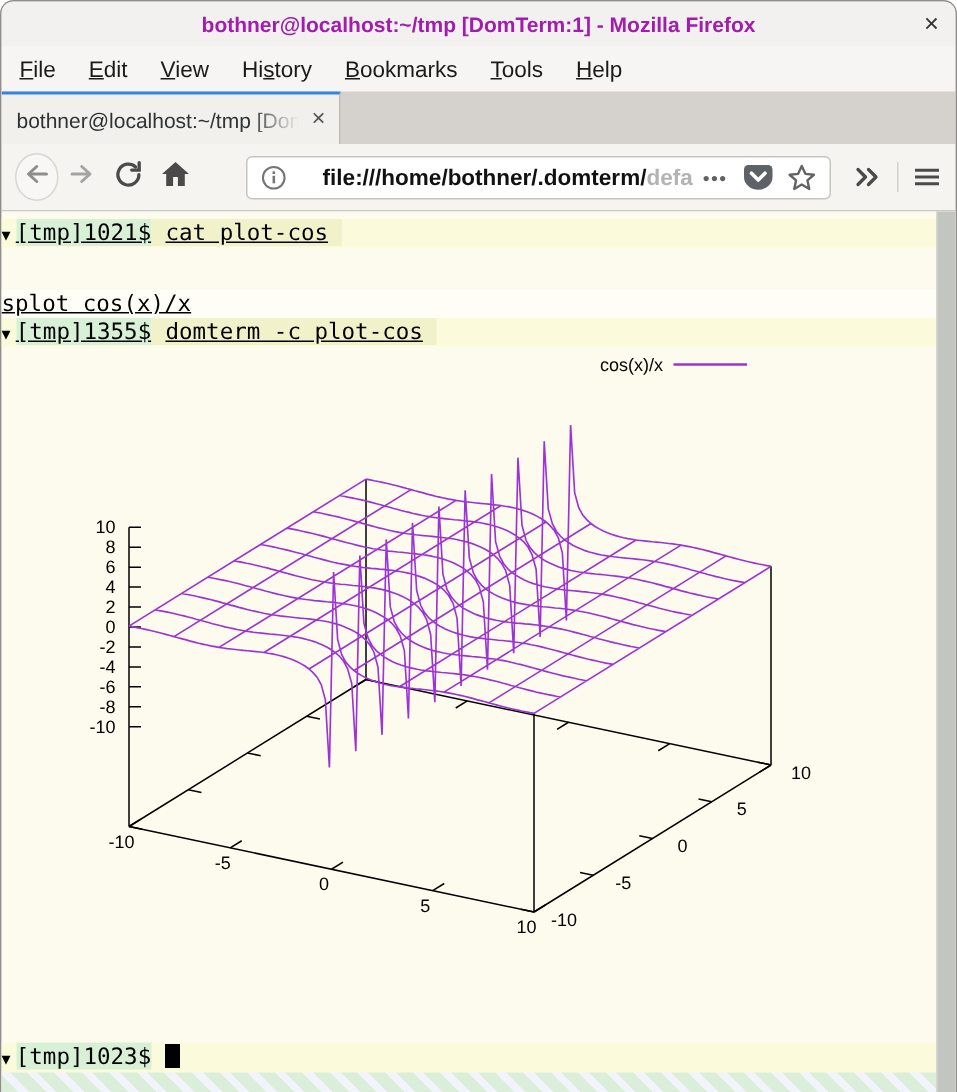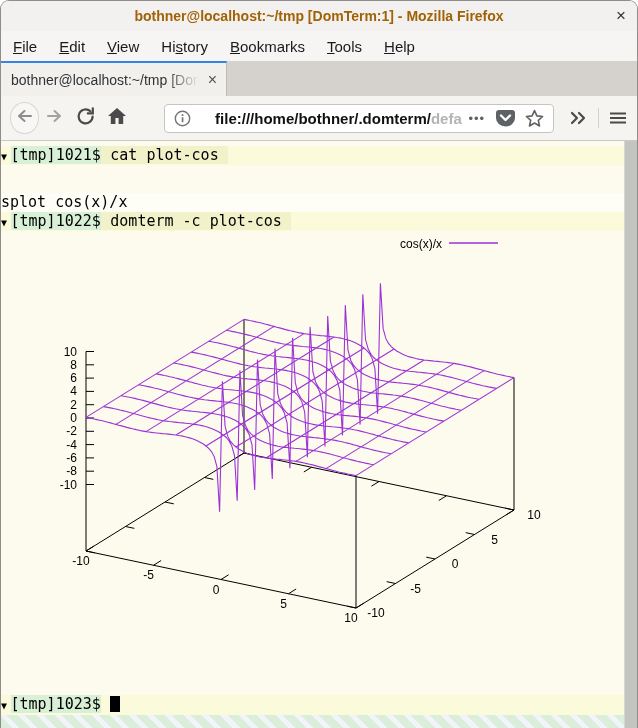--- a/index.html
+++ b/index.html
@@ -3,21 +3,21 @@
 <meta charset="utf-8">
 <style>
   html,body{margin:0;padding:0;background:#ffffff;}
   body{width:638px;height:728px;font-family:"Liberation Sans",sans-serif;}
   .window{width:638px;height:728px;box-sizing:border-box;border:1px solid #8f8d8a;border-bottom:none;
           border-radius:9px 9px 0 0;overflow:hidden;background:#f6f5f4;position:relative;}
 
   
   .titlebar{height:30px;display:flex;align-items:center;justify-content:center;position:relative;
             background:#f3f1ef;}
-  .title{font-size:14px;font-weight:bold;color:#a16207;}
+  .title{font-size:14px;font-weight:bold;color:#a21caf;}
   .win-close{position:absolute;right:11px;top:0;height:30px;display:flex;align-items:center;
              font-size:17px;color:#333;cursor:default;}
 
   
   .menubar{height:30px;display:flex;align-items:center;background:#f6f5f4;padding-left:1px;}
   .menu-item{padding:0 11px;font-size:15px;color:#1a1a1a;text-align:right;}
   .menu-item u{text-decoration:underline;}
 
   
   .tabbar{height:35px;background:#d5d1cc;display:flex;}
@@ -43,21 +43,21 @@
   .pocket-btn{margin-left:10px;display:flex;}
   .star-btn{margin-left:9px;display:flex;}
   .overflow-btn{margin-left:13px;display:flex;}
   .sep{width:1px;height:20px;background:#d3d1ce;margin:0 9px;}
   .hamburger-btn{display:flex;}
 
   
   .content{height:587px;position:relative;background:#fcfbee;}
   .plot-svg{position:absolute;left:0;top:0;}
   .term{position:absolute;left:0;top:0;width:626px;padding-top:5px;
-        font-family:"DejaVu Sans Mono",monospace;font-size:15px;line-height:19px;color:#000;}
+        font-family:"DejaVu Sans Mono",monospace;font-size:15px;line-height:19px;color:#000;text-decoration:underline;}
   .tline{height:19px;white-space:pre;}
   .hl{background:#fbfbdc;}
   .marker{display:inline-block;width:9.5px;font-size:10px;}
   .prompt{background:#d8f1d6;}
   .cmd{background:#f1f1ca;padding:0 9.5px;}
   .plainline{background:#fffef6;margin-top:28px;}
   .bottom-line{position:absolute;top:554px;left:0;width:626px;height:36px;
                font-family:"DejaVu Sans Mono",monospace;font-size:15px;line-height:19px;white-space:pre;}
   .cursor{display:inline-block;width:9.5px;height:16px;background:#000;vertical-align:-3px;margin-left:9.5px;}
   .stripes{position:absolute;top:574px;left:0;width:626px;height:13px;
@@ -239,21 +239,21 @@
         <line x1="513" y1="369" x2="513" y2="236.55798256683585" stroke="#000000" stroke-width="1"></line>
         <line x1="243" y1="312" x2="243" y2="178.44201743316415" stroke="#000000" stroke-width="1"></line>
         <path d="M85.0 276.4L87.7 276.9L90.5 277.5L93.2 278.0L95.9 278.6L98.6 279.2L101.4 279.8L104.1 280.5L106.8 281.2L109.5 281.9L112.3 282.7L115.0 283.4L117.7 284.2L120.5 284.9L123.2 285.6L125.9 286.4L128.6 287.1L131.4 287.8L134.1 288.4L136.8 289.0L139.5 289.6L142.3 290.1L145.0 290.6L147.7 291.0L150.5 291.4L153.2 291.7L155.9 292.0L158.6 292.3L161.4 292.6L164.1 292.8L166.8 293.1L169.5 293.4L172.3 293.7L175.0 294.0L177.7 294.5L180.5 294.9L183.2 295.5L185.9 296.2L188.6 296.9L191.4 297.8L194.1 298.8L196.8 300.0L199.5 301.4L202.3 303.0L205.0 305.0L207.7 307.4L210.5 310.6L213.2 315.6L215.9 325.6L218.6 370.7L221.4 240.3L224.1 285.4L226.8 295.4L229.5 300.4L232.3 303.6L235.0 306.0L237.7 308.0L240.5 309.6L243.2 311.0L245.9 312.2L248.6 313.2L251.4 314.1L254.1 314.8L256.8 315.5L259.5 316.1L262.3 316.5L265.0 317.0L267.7 317.3L270.5 317.6L273.2 317.9L275.9 318.2L278.6 318.4L281.4 318.7L284.1 319.0L286.8 319.3L289.5 319.6L292.3 320.0L295.0 320.4L297.7 320.9L300.5 321.4L303.2 322.0L305.9 322.6L308.6 323.2L311.4 323.9L314.1 324.6L316.8 325.4L319.5 326.1L322.3 326.8L325.0 327.6L327.7 328.3L330.5 329.1L333.2 329.8L335.9 330.5L338.6 331.2L341.4 331.8L344.1 332.4L346.8 333.0L349.5 333.5L352.3 334.1L355.0 334.6M102.6 265.6L105.3 266.1L108.0 266.6L110.7 267.1L113.5 267.7L116.2 268.3L118.9 269.0L121.6 269.6L124.4 270.3L127.1 271.0L129.8 271.8L132.6 272.5L135.3 273.3L138.0 274.0L140.7 274.8L143.5 275.5L146.2 276.2L148.9 276.9L151.6 277.5L154.4 278.1L157.1 278.7L159.8 279.2L162.6 279.7L165.3 280.1L168.0 280.5L170.7 280.8L173.5 281.1L176.2 281.4L178.9 281.7L181.6 281.9L184.4 282.2L187.1 282.5L189.8 282.8L192.6 283.2L195.3 283.6L198.0 284.0L200.7 284.6L203.5 285.3L206.2 286.0L208.9 286.9L211.6 288.0L214.4 289.2L217.1 290.5L219.8 292.2L222.6 294.1L225.3 296.5L228.0 299.7L230.7 304.7L233.5 314.7L236.2 359.8L238.9 229.4L241.6 274.5L244.4 284.5L247.1 289.5L249.8 292.7L252.6 295.1L255.3 297.1L258.0 298.7L260.7 300.1L263.5 301.3L266.2 302.3L268.9 303.2L271.6 304.0L274.4 304.6L277.1 305.2L279.8 305.7L282.6 306.1L285.3 306.4L288.0 306.7L290.7 307.0L293.5 307.3L296.2 307.5L298.9 307.8L301.6 308.1L304.4 308.4L307.1 308.7L309.8 309.1L312.6 309.6L315.3 310.0L318.0 310.5L320.7 311.1L323.5 311.7L326.2 312.4L328.9 313.0L331.6 313.7L334.4 314.5L337.1 315.2L339.8 316.0L342.6 316.7L345.3 317.5L348.0 318.2L350.7 318.9L353.5 319.6L356.2 320.3L358.9 320.9L361.6 321.5L364.4 322.1L367.1 322.6L369.8 323.2L372.6 323.7M120.1 254.7L122.8 255.2L125.6 255.7L128.3 256.2L131.0 256.8L133.7 257.4L136.5 258.1L139.2 258.7L141.9 259.4L144.7 260.1L147.4 260.9L150.1 261.6L152.8 262.4L155.6 263.1L158.3 263.9L161.0 264.6L163.7 265.3L166.5 266.0L169.2 266.6L171.9 267.2L174.7 267.8L177.4 268.3L180.1 268.8L182.8 269.2L185.6 269.6L188.3 269.9L191.0 270.2L193.7 270.5L196.5 270.8L199.2 271.1L201.9 271.3L204.7 271.6L207.4 271.9L210.1 272.3L212.8 272.7L215.6 273.2L218.3 273.7L221.0 274.4L223.7 275.1L226.5 276.0L229.2 277.1L231.9 278.3L234.7 279.6L237.4 281.3L240.1 283.2L242.8 285.6L245.6 288.9L248.3 293.8L251.0 303.8L253.7 348.9L256.5 218.5L259.2 263.6L261.9 273.6L264.7 278.6L267.4 281.8L270.1 284.2L272.8 286.2L275.6 287.8L278.3 289.2L281.0 290.4L283.7 291.4L286.5 292.3L289.2 293.1L291.9 293.7L294.7 294.3L297.4 294.8L300.1 295.2L302.8 295.5L305.6 295.8L308.3 296.1L311.0 296.4L313.7 296.7L316.5 296.9L319.2 297.2L321.9 297.5L324.7 297.9L327.4 298.2L330.1 298.7L332.8 299.1L335.6 299.6L338.3 300.2L341.0 300.8L343.7 301.5L346.5 302.1L349.2 302.8L351.9 303.6L354.7 304.3L357.4 305.1L360.1 305.8L362.8 306.6L365.6 307.3L368.3 308.0L371.0 308.7L373.7 309.4L376.5 310.0L379.2 310.6L381.9 311.2L384.7 311.8L387.4 312.3L390.1 312.8M137.7 243.8L140.4 244.3L143.1 244.8L145.8 245.4L148.6 245.9L151.3 246.5L154.0 247.2L156.8 247.8L159.5 248.5L162.2 249.3L164.9 250.0L167.7 250.7L170.4 251.5L173.1 252.2L175.8 253.0L178.6 253.7L181.3 254.4L184.0 255.1L186.8 255.7L189.5 256.3L192.2 256.9L194.9 257.4L197.7 257.9L200.4 258.3L203.1 258.7L205.8 259.0L208.6 259.4L211.3 259.6L214.0 259.9L216.8 260.2L219.5 260.4L222.2 260.7L224.9 261.0L227.7 261.4L230.4 261.8L233.1 262.3L235.8 262.8L238.6 263.5L241.3 264.3L244.0 265.1L246.8 266.2L249.5 267.4L252.2 268.8L254.9 270.4L257.7 272.3L260.4 274.7L263.1 278.0L265.8 282.9L268.6 292.9L271.3 338.0L274.0 207.6L276.8 252.8L279.5 262.7L282.2 267.7L284.9 270.9L287.7 273.3L290.4 275.3L293.1 276.9L295.8 278.3L298.6 279.5L301.3 280.5L304.0 281.4L306.8 282.2L309.5 282.8L312.2 283.4L314.9 283.9L317.7 284.3L320.4 284.6L323.1 285.0L325.8 285.2L328.6 285.5L331.3 285.8L334.0 286.0L336.8 286.3L339.5 286.6L342.2 287.0L344.9 287.3L347.7 287.8L350.4 288.2L353.1 288.8L355.8 289.3L358.6 289.9L361.3 290.6L364.0 291.3L366.8 292.0L369.5 292.7L372.2 293.4L374.9 294.2L377.7 294.9L380.4 295.7L383.1 296.4L385.8 297.1L388.6 297.8L391.3 298.5L394.0 299.1L396.8 299.7L399.5 300.3L402.2 300.9L404.9 301.4L407.7 301.9M155.2 232.9L157.9 233.4L160.7 233.9L163.4 234.5L166.1 235.0L168.9 235.7L171.6 236.3L174.3 237.0L177.0 237.6L179.8 238.4L182.5 239.1L185.2 239.8L187.9 240.6L190.7 241.3L193.4 242.1L196.1 242.8L198.9 243.5L201.6 244.2L204.3 244.8L207.0 245.5L209.8 246.0L212.5 246.5L215.2 247.0L217.9 247.4L220.7 247.8L223.4 248.2L226.1 248.5L228.9 248.7L231.6 249.0L234.3 249.3L237.0 249.5L239.8 249.8L242.5 250.1L245.2 250.5L247.9 250.9L250.7 251.4L253.4 251.9L256.1 252.6L258.9 253.4L261.6 254.3L264.3 255.3L267.0 256.5L269.8 257.9L272.5 259.5L275.2 261.4L277.9 263.8L280.7 267.1L283.4 272.0L286.1 282.0L288.9 327.2L291.6 196.7L294.3 241.9L297.0 251.9L299.8 256.8L302.5 260.0L305.2 262.5L307.9 264.4L310.7 266.0L313.4 267.4L316.1 268.6L318.9 269.6L321.6 270.5L324.3 271.3L327.0 271.9L329.8 272.5L332.5 273.0L335.2 273.4L337.9 273.8L340.7 274.1L343.4 274.4L346.1 274.6L348.9 274.9L351.6 275.1L354.3 275.4L357.0 275.7L359.8 276.1L362.5 276.5L365.2 276.9L367.9 277.4L370.7 277.9L373.4 278.4L376.1 279.0L378.9 279.7L381.6 280.4L384.3 281.1L387.0 281.8L389.8 282.5L392.5 283.3L395.2 284.0L397.9 284.8L400.7 285.5L403.4 286.2L406.1 286.9L408.9 287.6L411.6 288.2L414.3 288.8L417.0 289.4L419.8 290.0L422.5 290.5L425.2 291.0M172.8 222.0L175.5 222.5L178.2 223.0L181.0 223.6L183.7 224.2L186.4 224.8L189.1 225.4L191.9 226.1L194.6 226.8L197.3 227.5L200.1 228.2L202.8 229.0L205.5 229.7L208.2 230.5L211.0 231.2L213.7 231.9L216.4 232.6L219.1 233.3L221.9 234.0L224.6 234.6L227.3 235.1L230.1 235.6L232.8 236.1L235.5 236.5L238.2 236.9L241.0 237.3L243.7 237.6L246.4 237.9L249.1 238.1L251.9 238.4L254.6 238.6L257.3 238.9L260.1 239.2L262.8 239.6L265.5 240.0L268.2 240.5L271.0 241.1L273.7 241.7L276.4 242.5L279.1 243.4L281.9 244.4L284.6 245.6L287.3 247.0L290.1 248.6L292.8 250.5L295.5 253.0L298.2 256.2L301.0 261.1L303.7 271.1L306.4 316.3L309.1 185.8L311.9 231.0L314.6 241.0L317.3 245.9L320.1 249.2L322.8 251.6L325.5 253.5L328.2 255.1L331.0 256.5L333.7 257.7L336.4 258.7L339.1 259.6L341.9 260.4L344.6 261.1L347.3 261.6L350.1 262.1L352.8 262.5L355.5 262.9L358.2 263.2L361.0 263.5L363.7 263.7L366.4 264.0L369.1 264.3L371.9 264.5L374.6 264.8L377.3 265.2L380.1 265.6L382.8 266.0L385.5 266.5L388.2 267.0L391.0 267.5L393.7 268.2L396.4 268.8L399.1 269.5L401.9 270.2L404.6 270.9L407.3 271.7L410.1 272.4L412.8 273.2L415.5 273.9L418.2 274.6L421.0 275.4L423.7 276.0L426.4 276.7L429.1 277.3L431.9 278.0L434.6 278.5L437.3 279.1L440.1 279.6L442.8 280.1M190.3 211.1L193.1 211.6L195.8 212.1L198.5 212.7L201.2 213.3L204.0 213.9L206.7 214.5L209.4 215.2L212.2 215.9L214.9 216.6L217.6 217.3L220.3 218.1L223.1 218.8L225.8 219.6L228.5 220.3L231.2 221.0L234.0 221.7L236.7 222.4L239.4 223.1L242.2 223.7L244.9 224.2L247.6 224.8L250.3 225.2L253.1 225.7L255.8 226.0L258.5 226.4L261.2 226.7L264.0 227.0L266.7 227.2L269.4 227.5L272.2 227.8L274.9 228.0L277.6 228.4L280.3 228.7L283.1 229.1L285.8 229.6L288.5 230.2L291.2 230.8L294.0 231.6L296.7 232.5L299.4 233.5L302.2 234.7L304.9 236.1L307.6 237.7L310.3 239.7L313.1 242.1L315.8 245.3L318.5 250.3L321.2 260.2L324.0 305.4L326.7 175.0L329.4 220.1L332.2 230.1L334.9 235.0L337.6 238.3L340.3 240.7L343.1 242.6L345.8 244.2L348.5 245.6L351.2 246.8L354.0 247.9L356.7 248.7L359.4 249.5L362.2 250.2L364.9 250.7L367.6 251.2L370.3 251.6L373.1 252.0L375.8 252.3L378.5 252.6L381.2 252.8L384.0 253.1L386.7 253.4L389.4 253.6L392.2 254.0L394.9 254.3L397.6 254.7L400.3 255.1L403.1 255.6L405.8 256.1L408.5 256.7L411.2 257.3L414.0 257.9L416.7 258.6L419.4 259.3L422.2 260.0L424.9 260.8L427.6 261.5L430.3 262.3L433.1 263.0L435.8 263.7L438.5 264.5L441.2 265.2L444.0 265.8L446.7 266.5L449.4 267.1L452.2 267.6L454.9 268.2L457.6 268.7L460.3 269.2M207.9 200.2L210.6 200.7L213.3 201.2L216.1 201.8L218.8 202.4L221.5 203.0L224.3 203.6L227.0 204.3L229.7 205.0L232.4 205.7L235.2 206.4L237.9 207.2L240.6 207.9L243.3 208.7L246.1 209.4L248.8 210.2L251.5 210.9L254.3 211.5L257.0 212.2L259.7 212.8L262.4 213.4L265.2 213.9L267.9 214.3L270.6 214.8L273.3 215.1L276.1 215.5L278.8 215.8L281.5 216.1L284.3 216.3L287.0 216.6L289.7 216.9L292.4 217.2L295.2 217.5L297.9 217.8L300.6 218.2L303.3 218.7L306.1 219.3L308.8 219.9L311.5 220.7L314.3 221.6L317.0 222.6L319.7 223.8L322.4 225.2L325.2 226.8L327.9 228.8L330.6 231.2L333.3 234.4L336.1 239.4L338.8 249.4L341.5 294.5L344.3 164.1L347.0 209.2L349.7 219.2L352.4 224.1L355.2 227.4L357.9 229.8L360.6 231.7L363.3 233.4L366.1 234.7L368.8 235.9L371.5 237.0L374.3 237.9L377.0 238.6L379.7 239.3L382.4 239.8L385.2 240.3L387.9 240.7L390.6 241.1L393.3 241.4L396.1 241.7L398.8 241.9L401.5 242.2L404.3 242.5L407.0 242.8L409.7 243.1L412.4 243.4L415.2 243.8L417.9 244.2L420.6 244.7L423.3 245.2L426.1 245.8L428.8 246.4L431.5 247.0L434.3 247.7L437.0 248.4L439.7 249.1L442.4 249.9L445.2 250.6L447.9 251.4L450.6 252.1L453.3 252.9L456.1 253.6L458.8 254.3L461.5 254.9L464.3 255.6L467.0 256.2L469.7 256.8L472.4 257.3L475.2 257.8L477.9 258.3M225.4 189.3L228.2 189.8L230.9 190.4L233.6 190.9L236.4 191.5L239.1 192.1L241.8 192.7L244.5 193.4L247.3 194.1L250.0 194.8L252.7 195.5L255.4 196.3L258.2 197.0L260.9 197.8L263.6 198.5L266.4 199.3L269.1 200.0L271.8 200.6L274.5 201.3L277.3 201.9L280.0 202.5L282.7 203.0L285.4 203.4L288.2 203.9L290.9 204.3L293.6 204.6L296.4 204.9L299.1 205.2L301.8 205.5L304.5 205.7L307.3 206.0L310.0 206.3L312.7 206.6L315.4 206.9L318.2 207.3L320.9 207.8L323.6 208.4L326.4 209.0L329.1 209.8L331.8 210.7L334.5 211.7L337.3 212.9L340.0 214.3L342.7 215.9L345.4 217.9L348.2 220.3L350.9 223.5L353.6 228.5L356.4 238.5L359.1 283.6L361.8 153.2L364.5 198.3L367.3 208.3L370.0 213.3L372.7 216.5L375.4 218.9L378.2 220.8L380.9 222.5L383.6 223.8L386.4 225.0L389.1 226.1L391.8 227.0L394.5 227.7L397.3 228.4L400.0 229.0L402.7 229.4L405.4 229.8L408.2 230.2L410.9 230.5L413.6 230.8L416.4 231.1L419.1 231.3L421.8 231.6L424.5 231.9L427.3 232.2L430.0 232.5L432.7 232.9L435.4 233.3L438.2 233.8L440.9 234.3L443.6 234.9L446.4 235.5L449.1 236.1L451.8 236.8L454.5 237.5L457.3 238.2L460.0 239.0L462.7 239.7L465.4 240.5L468.2 241.2L470.9 242.0L473.6 242.7L476.4 243.4L479.1 244.0L481.8 244.7L484.5 245.3L487.3 245.9L490.0 246.4L492.7 246.9L495.4 247.4M243.0 178.4L245.7 178.9L248.5 179.5L251.2 180.0L253.9 180.6L256.6 181.2L259.4 181.8L262.1 182.5L264.8 183.2L267.5 183.9L270.3 184.7L273.0 185.4L275.7 186.2L278.5 186.9L281.2 187.6L283.9 188.4L286.6 189.1L289.4 189.8L292.1 190.4L294.8 191.0L297.5 191.6L300.3 192.1L303.0 192.6L305.7 193.0L308.5 193.4L311.2 193.7L313.9 194.0L316.6 194.3L319.4 194.6L322.1 194.8L324.8 195.1L327.5 195.4L330.3 195.7L333.0 196.0L335.7 196.5L338.5 196.9L341.2 197.5L343.9 198.2L346.6 198.9L349.4 199.8L352.1 200.8L354.8 202.0L357.5 203.4L360.3 205.0L363.0 207.0L365.7 209.4L368.5 212.6L371.2 217.6L373.9 227.6L376.6 272.7L379.4 142.3L382.1 187.4L384.8 197.4L387.5 202.4L390.3 205.6L393.0 208.0L395.7 210.0L398.5 211.6L401.2 213.0L403.9 214.2L406.6 215.2L409.4 216.1L412.1 216.8L414.8 217.5L417.5 218.1L420.3 218.5L423.0 219.0L425.7 219.3L428.5 219.6L431.2 219.9L433.9 220.2L436.6 220.4L439.4 220.7L442.1 221.0L444.8 221.3L447.5 221.6L450.3 222.0L453.0 222.4L455.7 222.9L458.5 223.4L461.2 224.0L463.9 224.6L466.6 225.2L469.4 225.9L472.1 226.6L474.8 227.4L477.5 228.1L480.3 228.8L483.0 229.6L485.7 230.3L488.5 231.1L491.2 231.8L493.9 232.5L496.6 233.2L499.4 233.8L502.1 234.4L504.8 235.0L507.5 235.5L510.3 236.1L513.0 236.6M85.0 276.4L243.0 178.4M115.0 283.4L273.0 185.4M145.0 290.6L303.0 192.6M175.0 294.0L333.0 196.0M205.0 305.0L363.0 207.0M235.0 306.0L393.0 208.0M265.0 317.0L423.0 219.0M295.0 320.4L453.0 222.4M325.0 327.6L483.0 229.6M355.0 334.6L513.0 236.6" fill="none" stroke="#9d33d6" stroke-width="1.1"></path>
         <line x1="448" y1="102" x2="497" y2="102" stroke="#9d33d6" stroke-width="1.6"></line>
         <text x="441" y="106.5" text-anchor="end" font-size="12" fill="#000" font-family="&quot;Liberation Sans&quot;,sans-serif">cos(x)/x</text>
       </svg>
 
     <div class="term">
       <div class="tline hl"><span class="marker">▼</span><span class="prompt">[tmp]1021$</span><span class="cmd">cat plot-cos</span></div>
       <div class="tline plainline"><span>splot cos(x)/x</span></div>
-      <div class="tline hl"><span class="marker">▼</span><span class="prompt">[tmp]1022$</span><span class="cmd">domterm -c plot-cos</span></div>
+      <div class="tline hl"><span class="marker">▼</span><span class="prompt">[tmp]1355$</span><span class="cmd">domterm -c plot-cos</span></div>
     </div>
 
     <div class="bottom-line hl"><span class="marker">▼</span><span class="prompt">[tmp]1023$</span><span class="cursor"></span></div>
 
     <div class="stripes"></div>
     <div class="scrollbar"></div>
   </div>
 
 </div>
 

